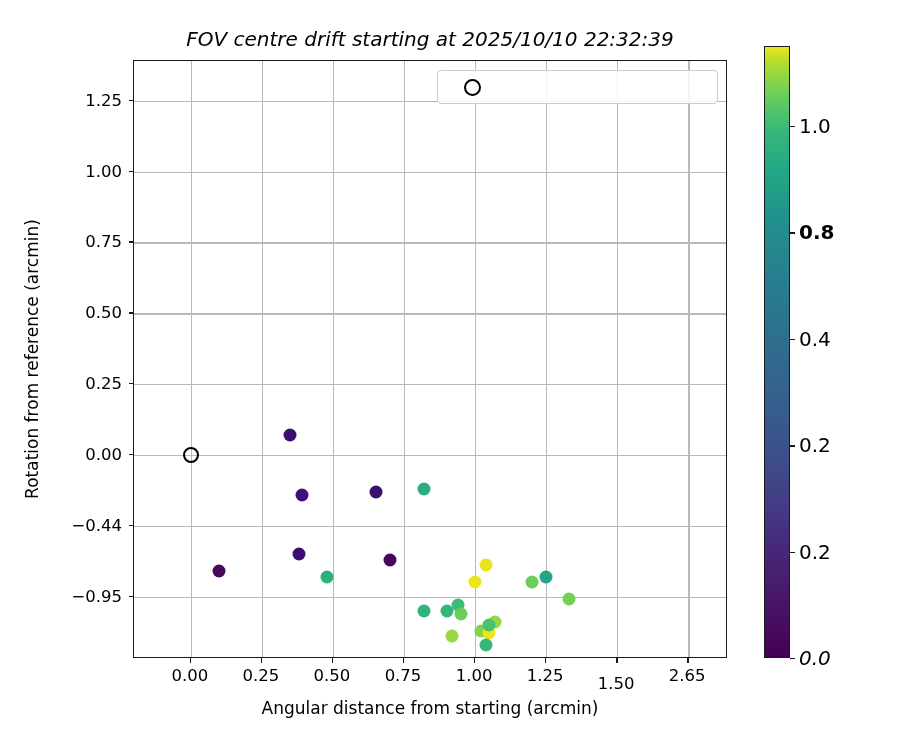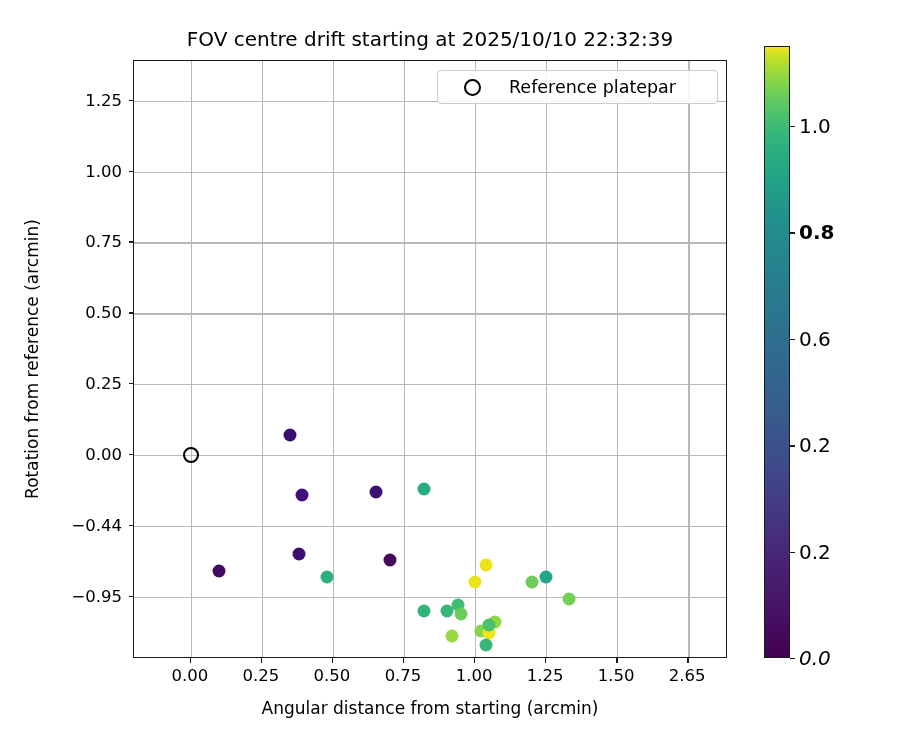--- a/index.html
+++ b/index.html
@@ -23,20 +23,21 @@
   
   #plot-title {
     position: absolute;
     left: 133px;
     top: 27px;
     width: 594px;
     text-align: center;
     font-size: 20px;
     color: #000000;
     white-space: nowrap;
+    font-style: italic;
   }
 
   
   #axes {
     position: absolute;
     left: 133px;
     top: 60px;
     width: 594px;
     height: 598px;
     box-sizing: border-box;
@@ -243,39 +244,38 @@
         <div class="point" style="left: 434.842px; top: 538.483px; background: rgb(116, 208, 85);"></div>
         <div class="ref-marker" style="left: 56.8421px; top: 393.943px;"></div>
       </div>
   </div>
 
   <div id="xlabel">Angular distance from starting (arcmin)</div>
   <div id="ylabel">Rotation from reference (arcmin)</div>
 
   <div id="legend">
     <div id="legend-marker"></div>
-    <div id="legend-label">Reference platepar</div>
   </div>
 
   <div id="colorbar"></div>
 
 <div class="tick-mark x" style="left: 189.842px;"></div>
     <div class="tick-label x" style="left: 189.842px;">0.00</div>
     <div class="tick-mark x" style="left: 260.895px;"></div>
     <div class="tick-label x" style="left: 260.895px;">0.25</div>
     <div class="tick-mark x" style="left: 331.947px;"></div>
     <div class="tick-label x" style="left: 331.947px;">0.50</div>
     <div class="tick-mark x" style="left: 403px;"></div>
     <div class="tick-label x" style="left: 403px;">0.75</div>
     <div class="tick-mark x" style="left: 474.053px;"></div>
     <div class="tick-label x" style="left: 474.053px;">1.00</div>
     <div class="tick-mark x" style="left: 545.105px;"></div>
     <div class="tick-label x" style="left: 545.105px;">1.25</div>
     <div class="tick-mark x" style="left: 616.158px;"></div>
-    <div class="tick-label x" style="left: 616.158px;">1.50</div>
+    <div class="tick-label x" style="left: 616.158px; margin-top: 8px;">1.50</div>
     <div class="tick-mark x" style="left: 687.211px;"></div>
     <div class="tick-label x" style="left: 687.211px;">2.65</div>
     <div class="tick-mark y" style="top: 595.649px;"></div>
     <div class="tick-label y" style="top: 595.649px;">−0.95</div>
     <div class="tick-mark y" style="top: 524.796px;"></div>
     <div class="tick-label y" style="top: 524.796px;">−0.44</div>
     <div class="tick-mark y" style="top: 453.943px;"></div>
     <div class="tick-label y" style="top: 453.943px;">0.00</div>
     <div class="tick-mark y" style="top: 383.09px;"></div>
     <div class="tick-label y" style="top: 383.09px;">0.25</div>
@@ -287,18 +287,18 @@
     <div class="tick-label y" style="top: 170.531px;">1.00</div>
     <div class="tick-mark y" style="top: 99.6777px;"></div>
     <div class="tick-label y" style="top: 99.6777px;">1.25</div>
     <div class="cbar-tick" style="top: 658px;"></div>
     <div class="cbar-label" style="top: 658px; font-style: italic;">0.0</div>
     <div class="cbar-tick" style="top: 551.565px;"></div>
     <div class="cbar-label" style="top: 551.565px;">0.2</div>
     <div class="cbar-tick" style="top: 445.13px;"></div>
     <div class="cbar-label" style="top: 445.13px;">0.2</div>
     <div class="cbar-tick" style="top: 338.696px;"></div>
-    <div class="cbar-label" style="top: 338.696px;">0.6</div>
+    <div class="cbar-label" style="top: 338.696px;">0.4</div>
     <div class="cbar-tick" style="top: 232.261px;"></div>
     <div class="cbar-label" style="top: 232.261px; font-weight: bold;">0.8</div>
     <div class="cbar-tick" style="top: 125.826px;"></div>
     <div class="cbar-label" style="top: 125.826px;">1.0</div>
   </div>
 
 </body></html>

